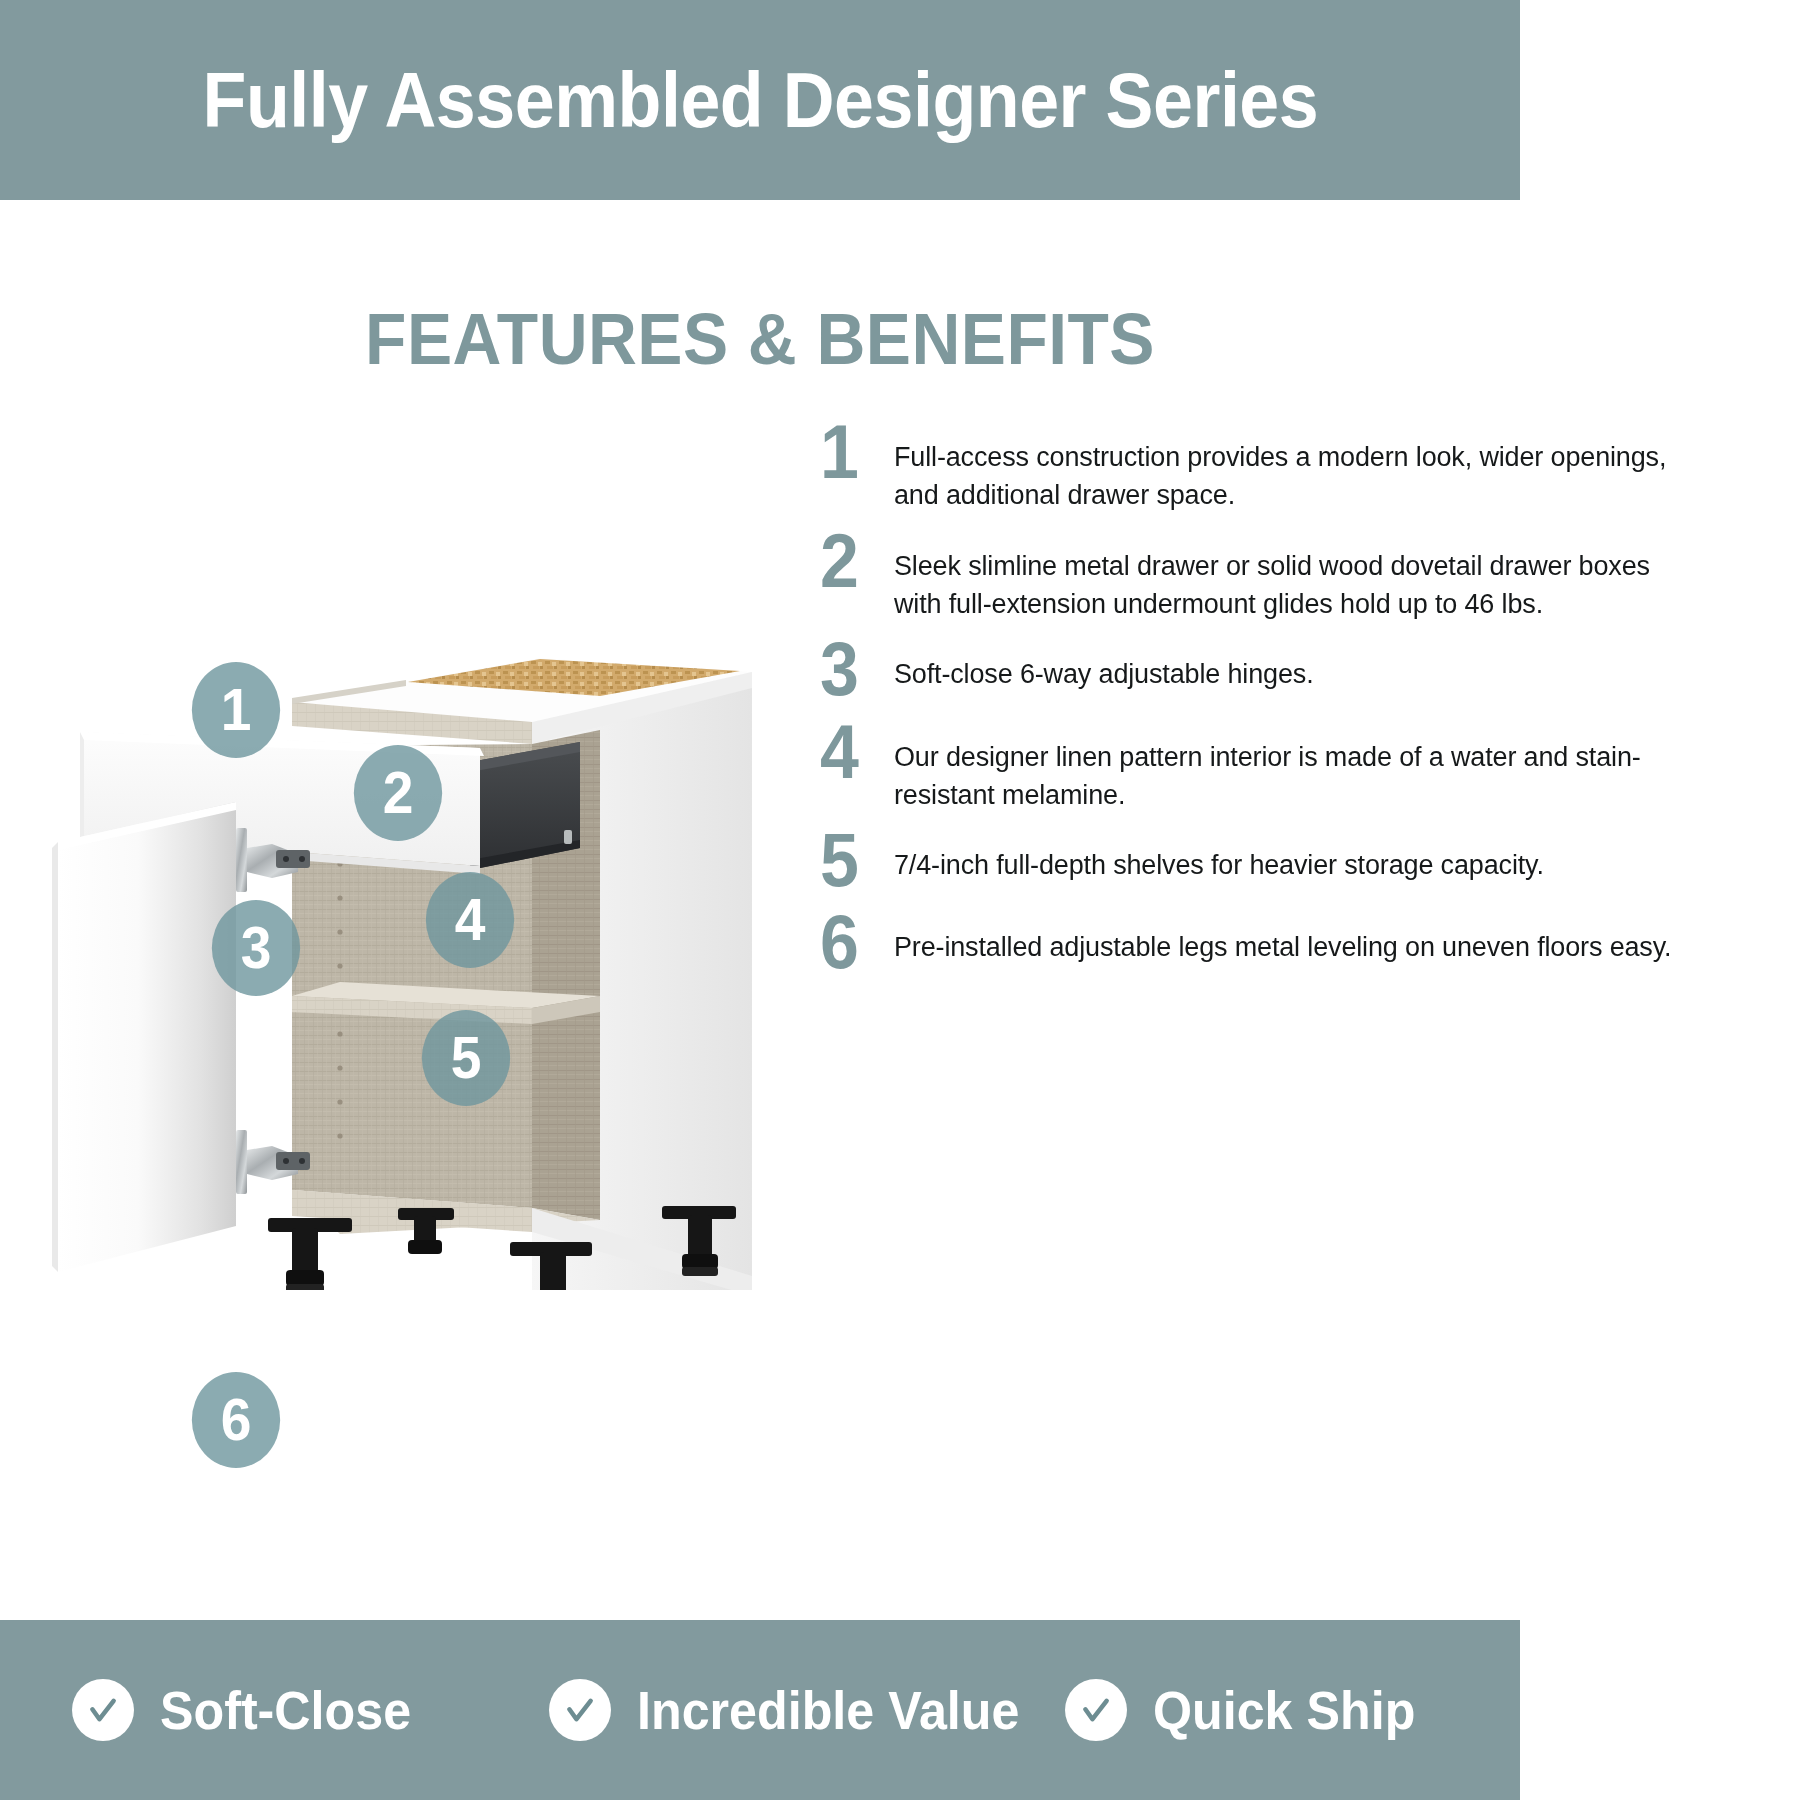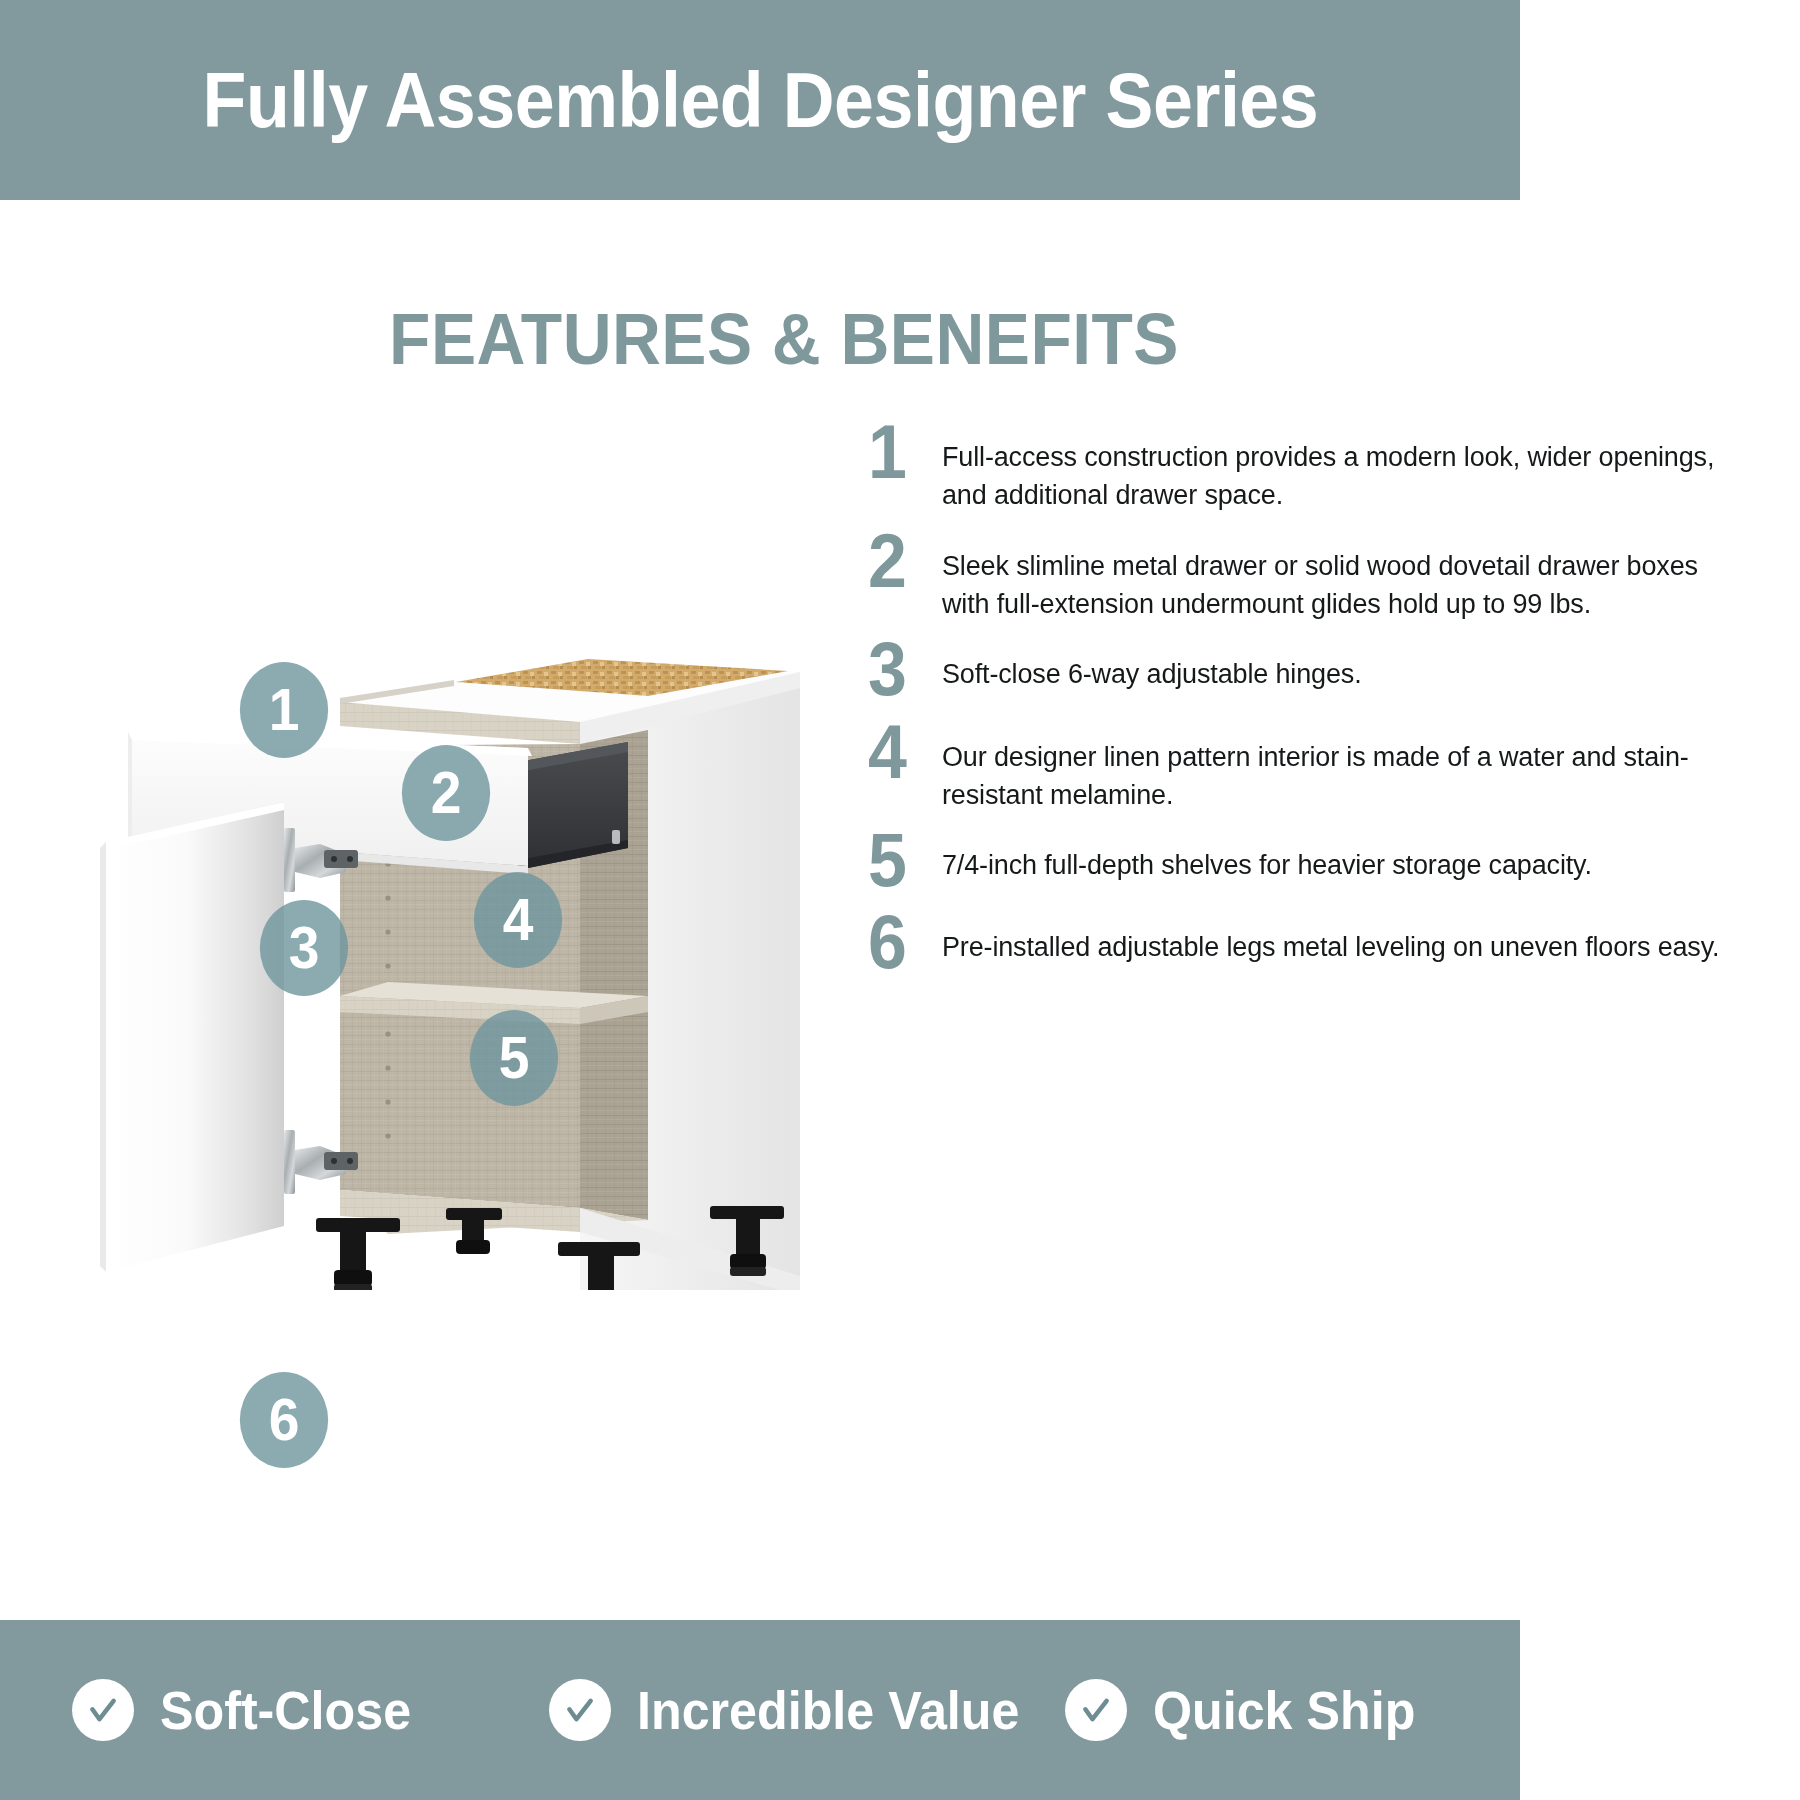--- a/index.html
+++ b/index.html
@@ -38,21 +38,20 @@
     letter-spacing: -0.5px;
     transform: scaleX(0.92);
     white-space: nowrap;
   }
 
   
   .body-area {
     flex: 1 1 auto;
     position: relative;
     background: #ffffff;
-    margin-left: 48px;
   }
 
   .section-title {
     position: absolute;
     top: 98px;
     left: 0;
     right: 0;
     text-align: center;
     color: #7e989c;
     font-family: "Liberation Sans Narrow", "Liberation Sans", sans-serif;
@@ -367,21 +366,21 @@
 
     <div class="features">
 
       <div class="feature">
         <div class="feature-num">1</div>
         <div class="feature-text">Full-access construction provides a modern look, wider openings, and additional drawer space.</div>
       </div>
 
       <div class="feature">
         <div class="feature-num">2</div>
-        <div class="feature-text">Sleek slimline metal drawer or solid wood dovetail drawer boxes with full-extension undermount glides hold up to 99 lbs.</div>
+        <div class="feature-text">Sleek slimline metal drawer or solid wood dovetail drawer boxes with full-extension undermount glides hold up to 46 lbs.</div>
       </div>
 
       <div class="feature">
         <div class="feature-num">3</div>
         <div class="feature-text">Soft-close 6-way adjustable hinges.</div>
       </div>
 
       <div class="feature">
         <div class="feature-num">4</div>
         <div class="feature-text">Our designer linen pattern interior is made of a water and stain-resistant melamine.</div>

